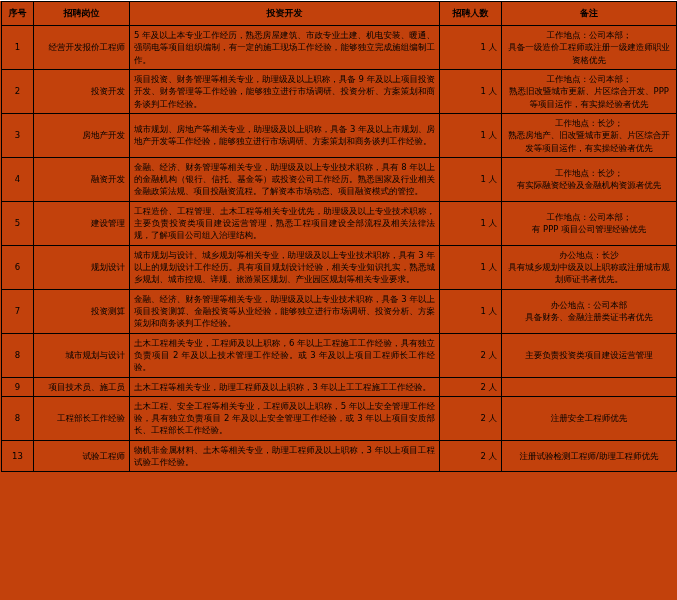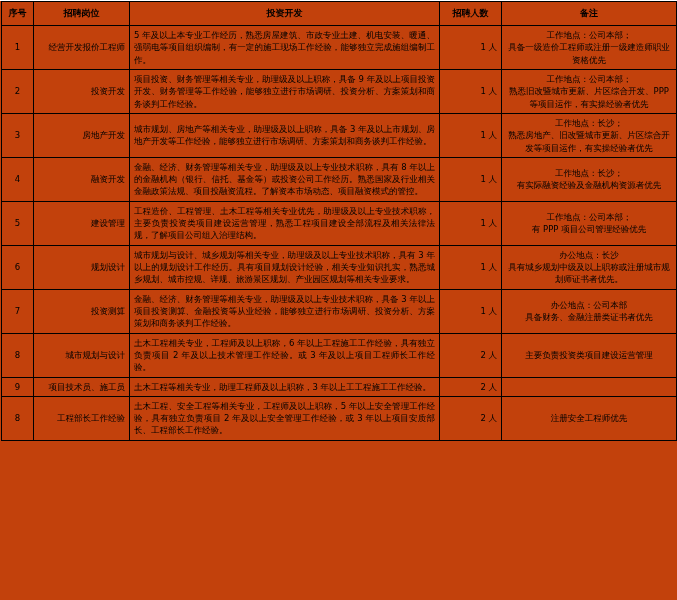--- a/index.html
+++ b/index.html
@@ -152,15 +152,22 @@
           <td class="num">2 人</td>
           <td class="note"></td>
         </tr>
         <tr>
           <td class="idx">8</td>
           <td class="post">工程部长工作经验</td>
           <td class="cond">土木工程、安全工程等相关专业，工程师及以上职称，5 年以上安全管理工作经验，具有独立负责项目 2 年及以上安全管理工作经验，或 3 年以上项目安质部长、工程部长工作经验。</td>
           <td class="num">2 人</td>
           <td class="note">注册安全工程师优先</td>
         </tr>
+        <tr>
+          <td class="idx">13</td>
+          <td class="post">试验工程师</td>
+          <td class="cond">物机非金属材料、土木等相关专业，助理工程师及以上职称，3 年以上项目工程试验工作经验。</td>
+          <td class="num">2 人</td>
+          <td class="note">注册试验检测工程师/助理工程师优先</td>
+        </tr>
       </tbody>
   </table>
 </div>
 
 </body></html>

